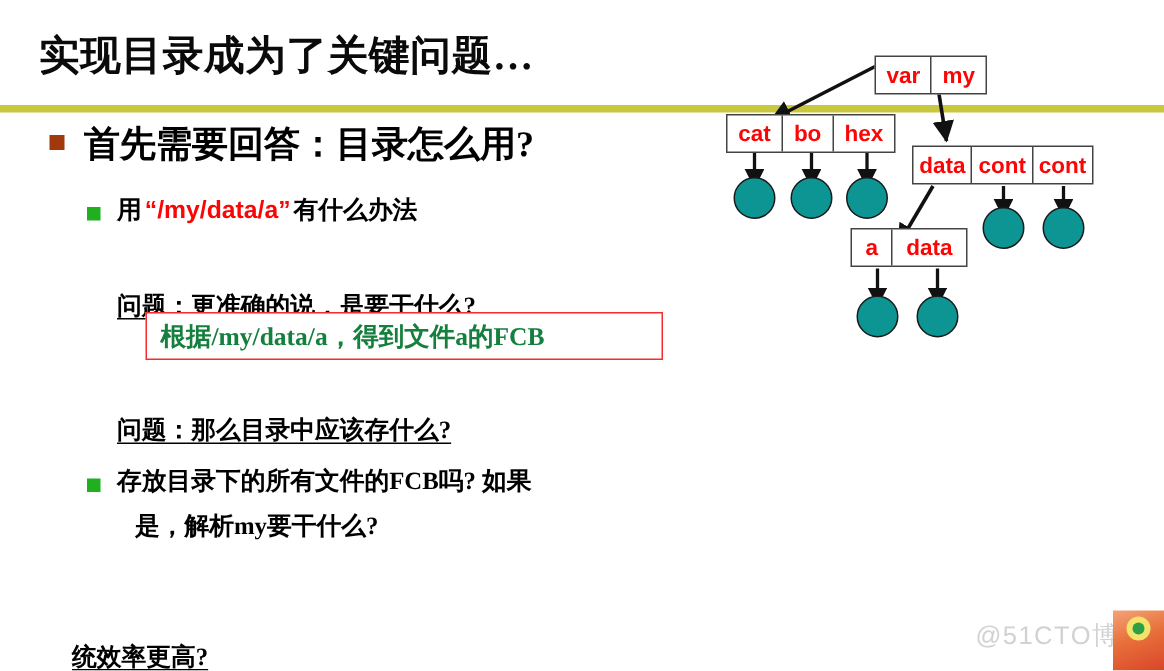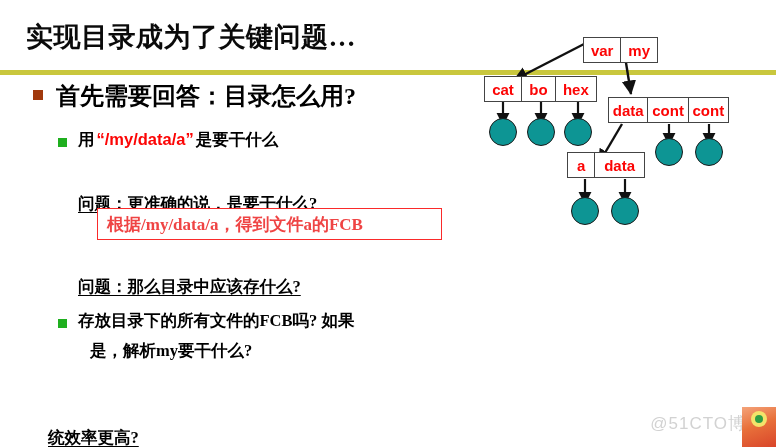--- a/index.html
+++ b/index.html
@@ -50,21 +50,21 @@
   
   .lat{font-family:"Liberation Sans","DejaVu Sans",sans-serif;font-weight:bold;}
 
   
   .redbox{
     position:absolute;left:97px;top:208px;width:345px;height:32px;
     border:1.5px solid #fa2a2a;box-sizing:border-box;background:#fff;
   }
   .redbox-text{
     position:absolute;left:107px;top:213px;
-    font-size:17px;font-weight:bold;color:#ef4444;white-space:nowrap;
+    font-size:17px;font-weight:bold;color:#15803d;white-space:nowrap;
     font-family:"Liberation Serif","DejaVu Serif",serif;
   }
 
   
   .diagram{position:absolute;left:470px;top:20px;width:306px;height:230px;}
   .node{
     position:absolute;border:1.2px solid #444;background:#fff;
     box-sizing:border-box;display:flex;align-items:center;height:26px;
   }
   .cell{
@@ -106,21 +106,21 @@
 
 <div class="slide">
 
   <div class="title">实现目录成为了关键问题…</div>
   <div class="title-rule"></div>
 
   <div class="bul-sq bul-brown" style="left:33px;top:90px;"></div>
   <div class="lvl1" style="left:56px;top:80px;">首先需要回答：目录怎么用?</div>
 
   <div class="bul-sq bul-green" style="left:58px;top:138px;width:9px;height:9px;"></div>
-  <div class="lvl2" style="left:78px;top:129px;"><span class="blk">用</span><span class="red lat" style="padding:0 2px;">“/my/data/a”</span><span class="blk">是要干什么</span></div>
+  <div class="lvl2" style="left:78px;top:129px;"><span class="blk">用</span><span class="red lat" style="padding:0 2px;">“/my/data/a”</span><span class="blk">有什么办法</span></div>
 
   <div class="q" style="left:78px;top:177px;">问题：更准确的说，是要干什么?</div>
 
   <div class="redbox"></div>
   <div class="redbox-text">根据/my/data/a，得到文件a的FCB</div>
 
   <div class="q" style="left:78px;top:260px;">问题：那么目录中应该存什么?</div>
 
   <div class="bul-sq bul-green" style="left:58px;top:319px;width:9px;height:9px;"></div>
   <div class="lvl2" style="left:78px;top:310px;">存放目录下的所有文件的FCB吗? 如果</div>

